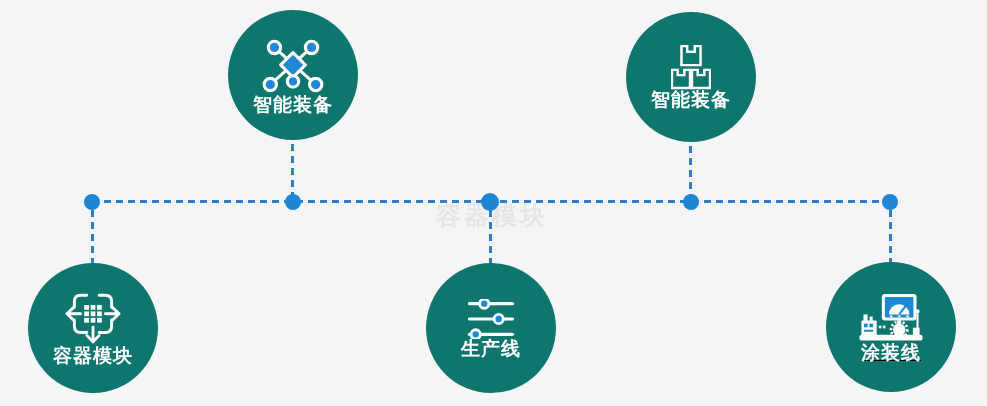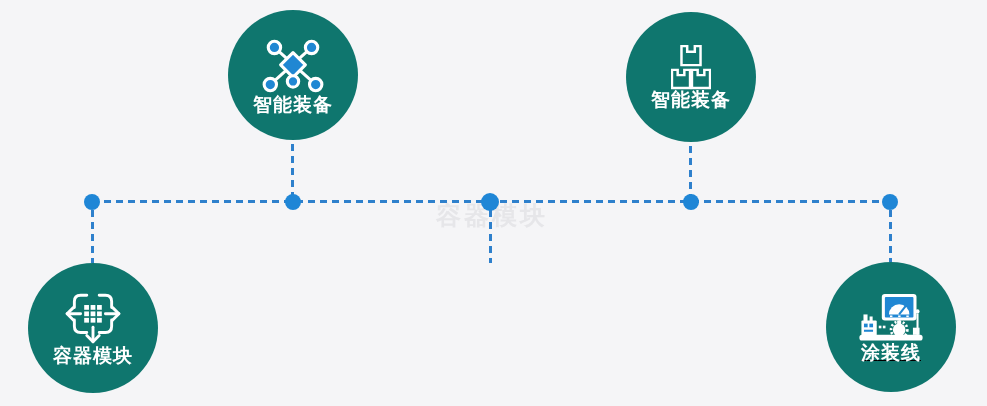--- a/index.html
+++ b/index.html
@@ -134,20 +134,33 @@
           <rect x="31.9" y="18.7" width="4.6" height="4.6"></rect>
           <rect x="19.5" y="24.9" width="4.6" height="4.6"></rect>
           <rect x="25.7" y="24.9" width="4.6" height="4.6"></rect>
           <rect x="31.9" y="24.9" width="4.6" height="4.6"></rect>
         </g>
       </svg>
     </span>
     <span class="label">容器模块</span>
   </div>
 
+  <div class="node node-production">
+    <span class="icon">
+      <svg width="48" height="40" viewBox="0 0 50 40" fill="none" stroke="#ffffff" stroke-width="3.2" stroke-linecap="round">
+        <line x1="2.5" y1="4" x2="47.5" y2="4"></line>
+        <line x1="2.5" y1="20" x2="47.5" y2="20"></line>
+        <line x1="2.5" y1="36" x2="47.5" y2="36"></line>
+        <circle cx="18" cy="4" r="4.8" fill="#2087d3" stroke-width="3"></circle>
+        <circle cx="33" cy="20" r="4.8" fill="#2087d3" stroke-width="3"></circle>
+        <circle cx="9" cy="36" r="4.8" fill="#2087d3" stroke-width="3"></circle>
+      </svg>
+    </span>
+    <span class="label">生产线</span>
+  </div>
 
   <div class="node node-painting">
     <span class="icon">
       <svg width="68" height="51" viewBox="0 0 66 50">
 
         <rect x="24" y="2" width="34" height="26" rx="3" fill="#ffffff"></rect>
         <rect x="27" y="5" width="28" height="20" rx="1" fill="#2087d3"></rect>
         <path d="M31,22 A10,10 0 0 1 51,22 Z" fill="#ffffff"></path>
         <line x1="41" y1="22" x2="47.5" y2="13.5" stroke="#2087d3" stroke-width="2"></line>
         <rect x="32" y="23" width="2.4" height="1.6" fill="#ffffff"></rect>

